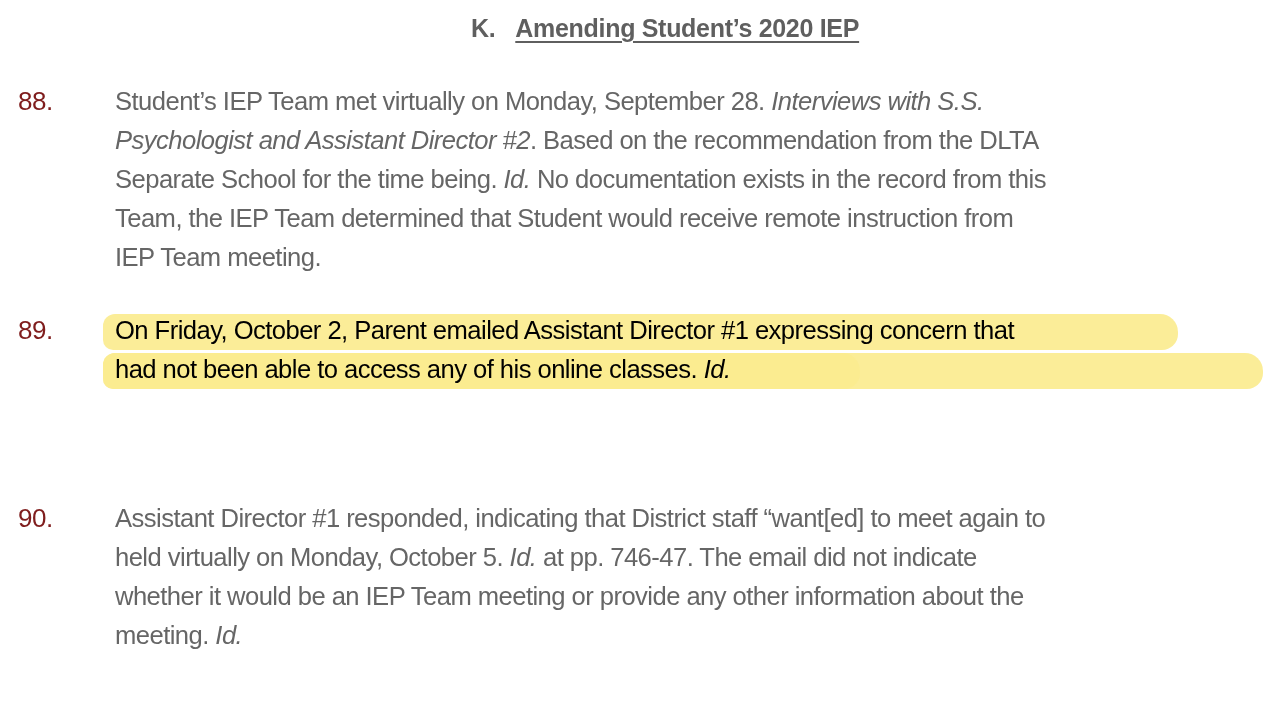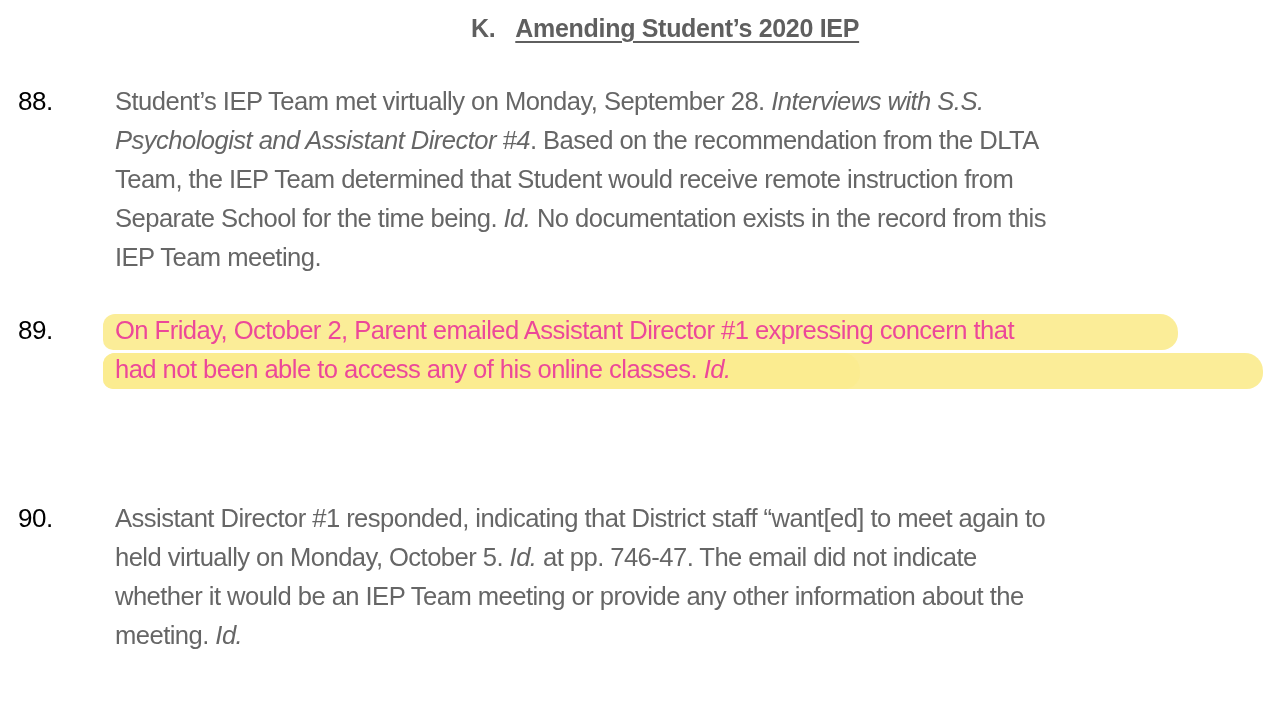--- a/index.html
+++ b/index.html
@@ -13,53 +13,53 @@
   .heading {
     position: absolute; top: 14px; left: 0; width: 1330px;
     text-align: center; font-weight: bold; font-size: 25px; color: #5f5f5f;
     letter-spacing: -0.3px;
   }
   .heading .letter { margin-right: 20px; }
   .heading .title { text-decoration: underline; text-underline-offset: 4px; text-decoration-thickness: 2px; }
   .para { position: absolute; left: 0; width: 1280px; }
   .num {
     position: absolute; left: 18px; top: 0;
-    font-size: 26px; line-height: 39px; color: #000000;
+    font-size: 26px; line-height: 39px; color: #7f1d1d;
     letter-spacing: -0.5px;
   }
   .text {
     position: absolute; left: 115px; top: 0; width: 1150px;
     font-size: 25.6px; line-height: 39px; color: #666;
     letter-spacing: -0.55px; word-spacing: 0px;
   }
   .line { display: block; white-space: nowrap; position: relative; }
   .hl {
     position: absolute; left: -12px; top: 3px; height: 36px;
     background: #fbec8f; border-radius: 12px 18px 16px 10px;
     opacity: 0.92; z-index: 0;
   }
   .line .content { position: relative; z-index: 1; text-align: right; }
-  .hl-para .content { color: #ec4899; }
+  .hl-para .content { color: #000000; }
   i { font-style: italic; }
 </style>
 </head>
 <body>
 
 <div class="page">
   <div class="heading">
     <span class="letter">K.</span><span class="title">Amending Student’s 2020 IEP</span>
   </div>
 
   <div class="para" id="p0" style="top:82px">
     <span class="num">88.</span>
     <div class="text">
         <span class="line"><span class="content"><span>Student’s IEP Team met virtually on Monday, September 28. </span><i>Interviews with S.S.</i></span></span>
-        <span class="line"><span class="content"><i>Psychologist and Assistant Director #4</i><span>. Based on the recommendation from the DLTA</span></span></span>
+        <span class="line"><span class="content"><i>Psychologist and Assistant Director #2</i><span>. Based on the recommendation from the DLTA</span></span></span>
+        <span class="line"><span class="content"><span>Separate School for the time being. </span><i>Id.</i><span> No documentation exists in the record from this</span></span></span>
         <span class="line"><span class="content"><span>Team, the IEP Team determined that Student would receive remote instruction from</span></span></span>
-        <span class="line"><span class="content"><span>Separate School for the time being. </span><i>Id.</i><span> No documentation exists in the record from this</span></span></span>
         <span class="line"><span class="content"><span>IEP Team meeting.</span></span></span>
       </div>
   </div>
 
   <div class="para hl-para" id="p1" style="top:311px">
     <span class="num">89.</span>
     <div class="text">
         <span class="line"><span class="hl" style="width: 1075px; background: rgb(251, 236, 143);"></span><span class="content"><span>On Friday, October 2, Parent emailed Assistant Director #1 expressing concern that</span></span></span>
         <span class="line"><span class="hl" style="width: 1160px; background: rgb(251, 236, 143);"></span></span>
         <span class="line"><span class="hl" style="width: 757px; background: rgb(251, 236, 143);"></span><span class="content"><span>had not been able to access any of his online classes. </span><i>Id.</i></span></span>

